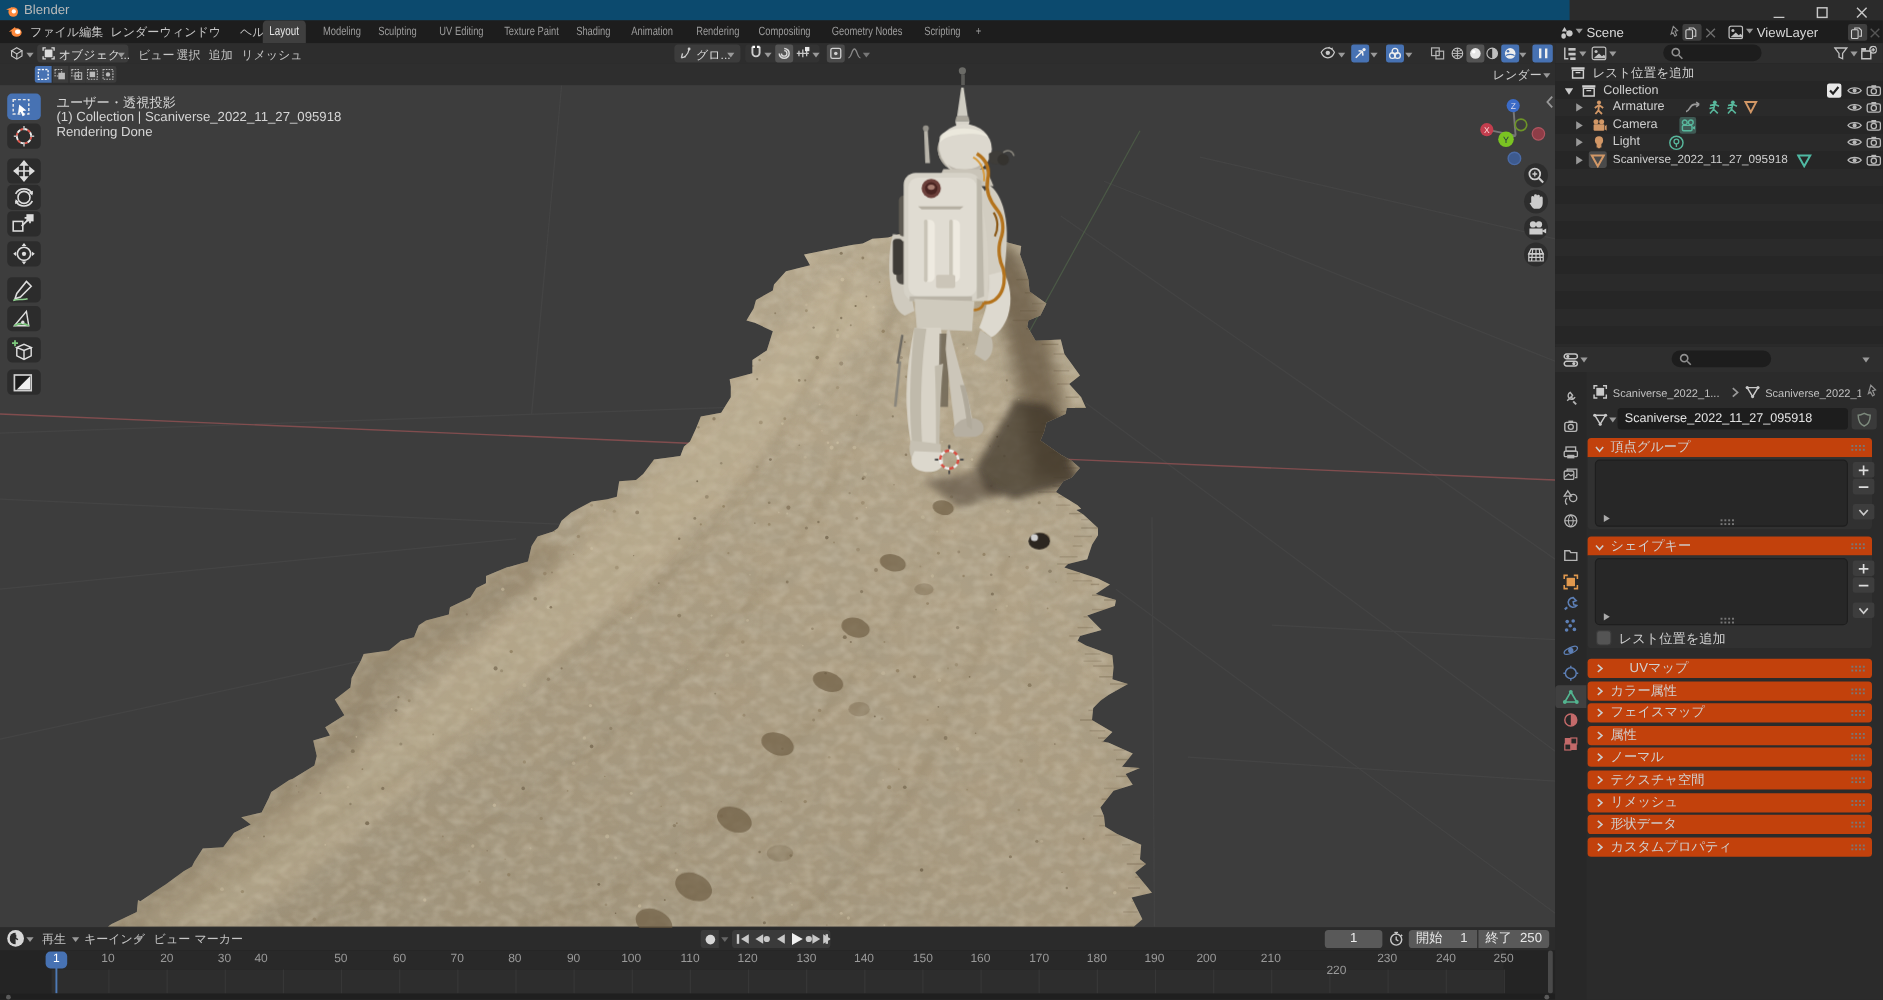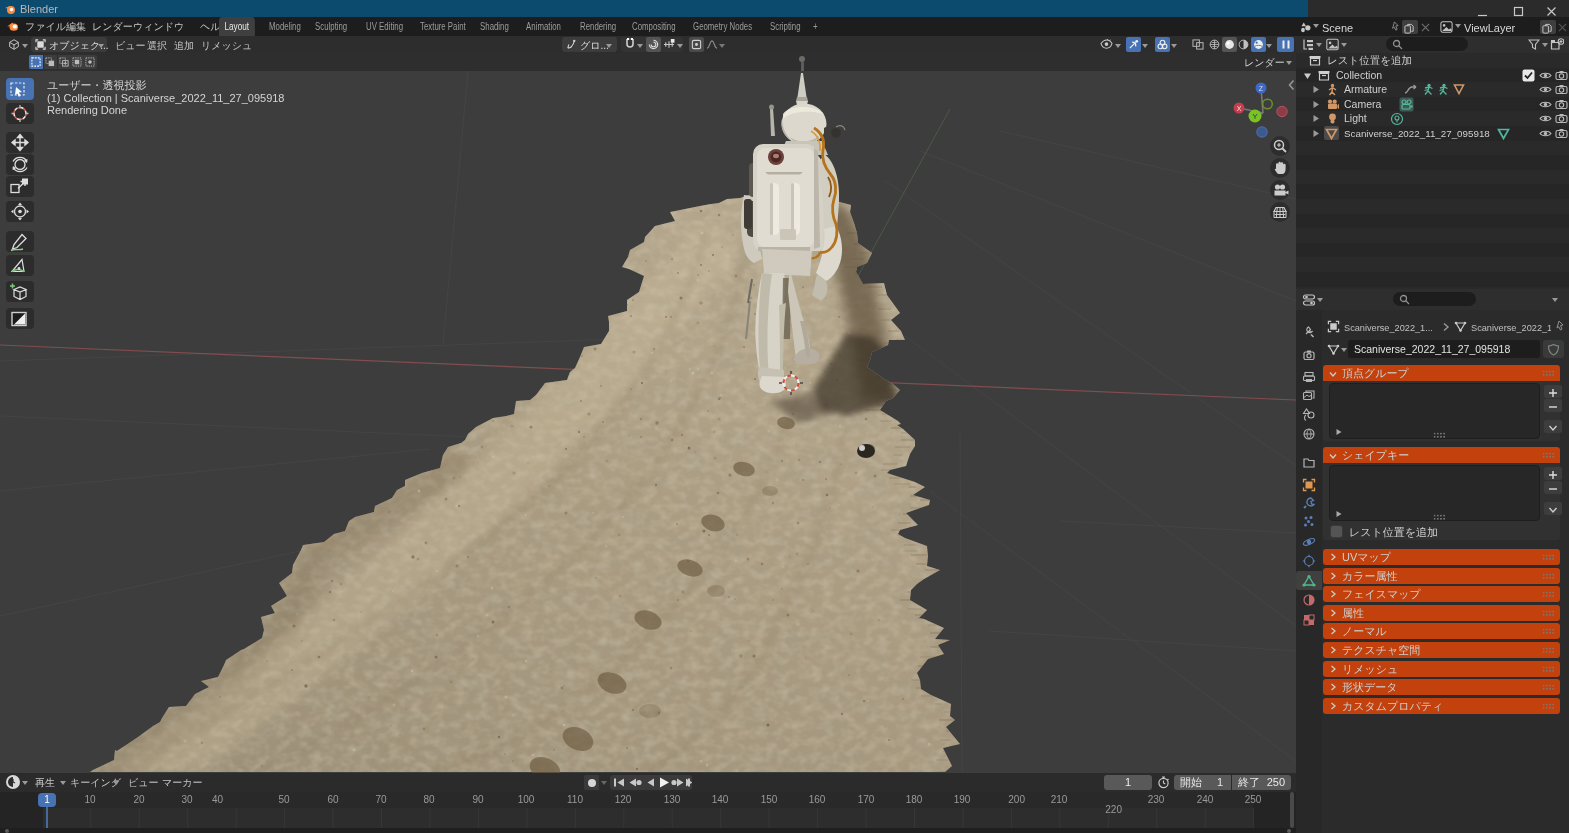--- a/index.html
+++ b/index.html
@@ -928,21 +928,21 @@
       <span class="abs" style="left:512px;top:2px;width:28px;text-align:center;font-size:10px;color:#9a9a9a">100</span>
       <span class="abs" style="left:561px;top:2px;width:28px;text-align:center;font-size:10px;color:#9a9a9a">110</span>
       <span class="abs" style="left:609px;top:2px;width:28px;text-align:center;font-size:10px;color:#9a9a9a">120</span>
       <span class="abs" style="left:658px;top:2px;width:28px;text-align:center;font-size:10px;color:#9a9a9a">130</span>
       <span class="abs" style="left:706px;top:2px;width:28px;text-align:center;font-size:10px;color:#9a9a9a">140</span>
       <span class="abs" style="left:755px;top:2px;width:28px;text-align:center;font-size:10px;color:#9a9a9a">150</span>
       <span class="abs" style="left:803px;top:2px;width:28px;text-align:center;font-size:10px;color:#9a9a9a">160</span>
       <span class="abs" style="left:852px;top:2px;width:28px;text-align:center;font-size:10px;color:#9a9a9a">170</span>
       <span class="abs" style="left:900px;top:2px;width:28px;text-align:center;font-size:10px;color:#9a9a9a">180</span>
       <span class="abs" style="left:948px;top:2px;width:28px;text-align:center;font-size:10px;color:#9a9a9a">190</span>
-      <span class="abs" style="left:997px;top:2px;width:28px;text-align:right;font-size:10px;color:#9a9a9a">200</span>
+      <span class="abs" style="left:997px;top:2px;width:28px;text-align:left;font-size:10px;color:#9a9a9a">200</span>
       <span class="abs" style="left:1045px;top:2px;width:28px;text-align:center;font-size:10px;color:#9a9a9a">210</span>
       <span class="abs" style="left:1094px;top:12px;width:28px;text-align:right;font-size:10px;color:#9a9a9a">220</span>
       <span class="abs" style="left:1142px;top:2px;width:28px;text-align:center;font-size:10px;color:#9a9a9a">230</span>
       <span class="abs" style="left:1191px;top:2px;width:28px;text-align:center;font-size:10px;color:#9a9a9a">240</span>
       <span class="abs" style="left:1239px;top:2px;width:28px;text-align:center;font-size:10px;color:#9a9a9a">250</span>
  <span class="abs" style="left:38px;top:1px;width:18px;height:14px;background:#4772b3;border-radius:4px;text-align:center;font-size:10px;line-height:14px;color:#fff">1</span>
  <div class="abs" style="left:1290px;top:0;width:4px;height:36px;background:#4a4a4a;border-radius:2px"></div>
 </div>
 <div class="abs" style="left:0;top:55px;width:1296px;height:5px;background:#1f1f1f">
  <span class="abs" style="left:5px;top:1px;width:4px;height:4px;background:#5a5a5a;border-radius:50%"></span>
@@ -1285,21 +1285,21 @@
     <span class="abs pbtn" style="top:445px"><svg width="12" height="12" viewBox="0 0 12 12">
         <path d="M2 6 H10" stroke="#ddd" stroke-width="1.4"></path>
       </svg></span>
     <span class="abs pbtn" style="top:466px"><svg width="12" height="12" viewBox="0 0 12 12">
         <path d="M2.5 4 L6 8 L9.5 4" fill="none" stroke="#ccc" stroke-width="1.4"></path>
       </svg></span>
 <span class="abs" style="left:34px;top:489px;width:13px;height:13px;background:#545454;border:1px solid #3a3a3a;border-radius:3px"></span>
 <span class="abs" style="left:53px;top:489px;font-size:11px;color:#cfcfcf">レスト位置を追加</span>
 <div class="ph" style="top:513px;border-radius:3px"><svg class="abs" style="left:6px;top:4px" width="8" height="8" viewBox="0 0 8 8">
         <path d="M2.5 1 L6 4 L2.5 7" fill="none" stroke="#ccc" stroke-width="1.3"></path>
-      </svg><span style="margin-left:19px">UVマップ</span><span class="grip"></span></div>
+      </svg><span style="margin-left:35px">UVマップ</span><span class="grip"></span></div>
     <div class="ph" style="top:531.6px;border-radius:3px"><svg class="abs" style="left:6px;top:4px" width="8" height="8" viewBox="0 0 8 8">
         <path d="M2.5 1 L6 4 L2.5 7" fill="none" stroke="#ccc" stroke-width="1.3"></path>
       </svg><span style="margin-left:19px">カラー属性</span><span class="grip"></span></div>
     <div class="ph" style="top:550.2px;border-radius:3px"><svg class="abs" style="left:6px;top:4px" width="8" height="8" viewBox="0 0 8 8">
         <path d="M2.5 1 L6 4 L2.5 7" fill="none" stroke="#ccc" stroke-width="1.3"></path>
       </svg><span style="margin-left:19px">フェイスマップ</span><span class="grip"></span></div>
     <div class="ph" style="top:568.8px;border-radius:3px"><svg class="abs" style="left:6px;top:4px" width="8" height="8" viewBox="0 0 8 8">
         <path d="M2.5 1 L6 4 L2.5 7" fill="none" stroke="#ccc" stroke-width="1.3"></path>
       </svg><span style="margin-left:19px">属性</span><span class="grip"></span></div>
     <div class="ph" style="top:587.4px;border-radius:3px"><svg class="abs" style="left:6px;top:4px" width="8" height="8" viewBox="0 0 8 8">

